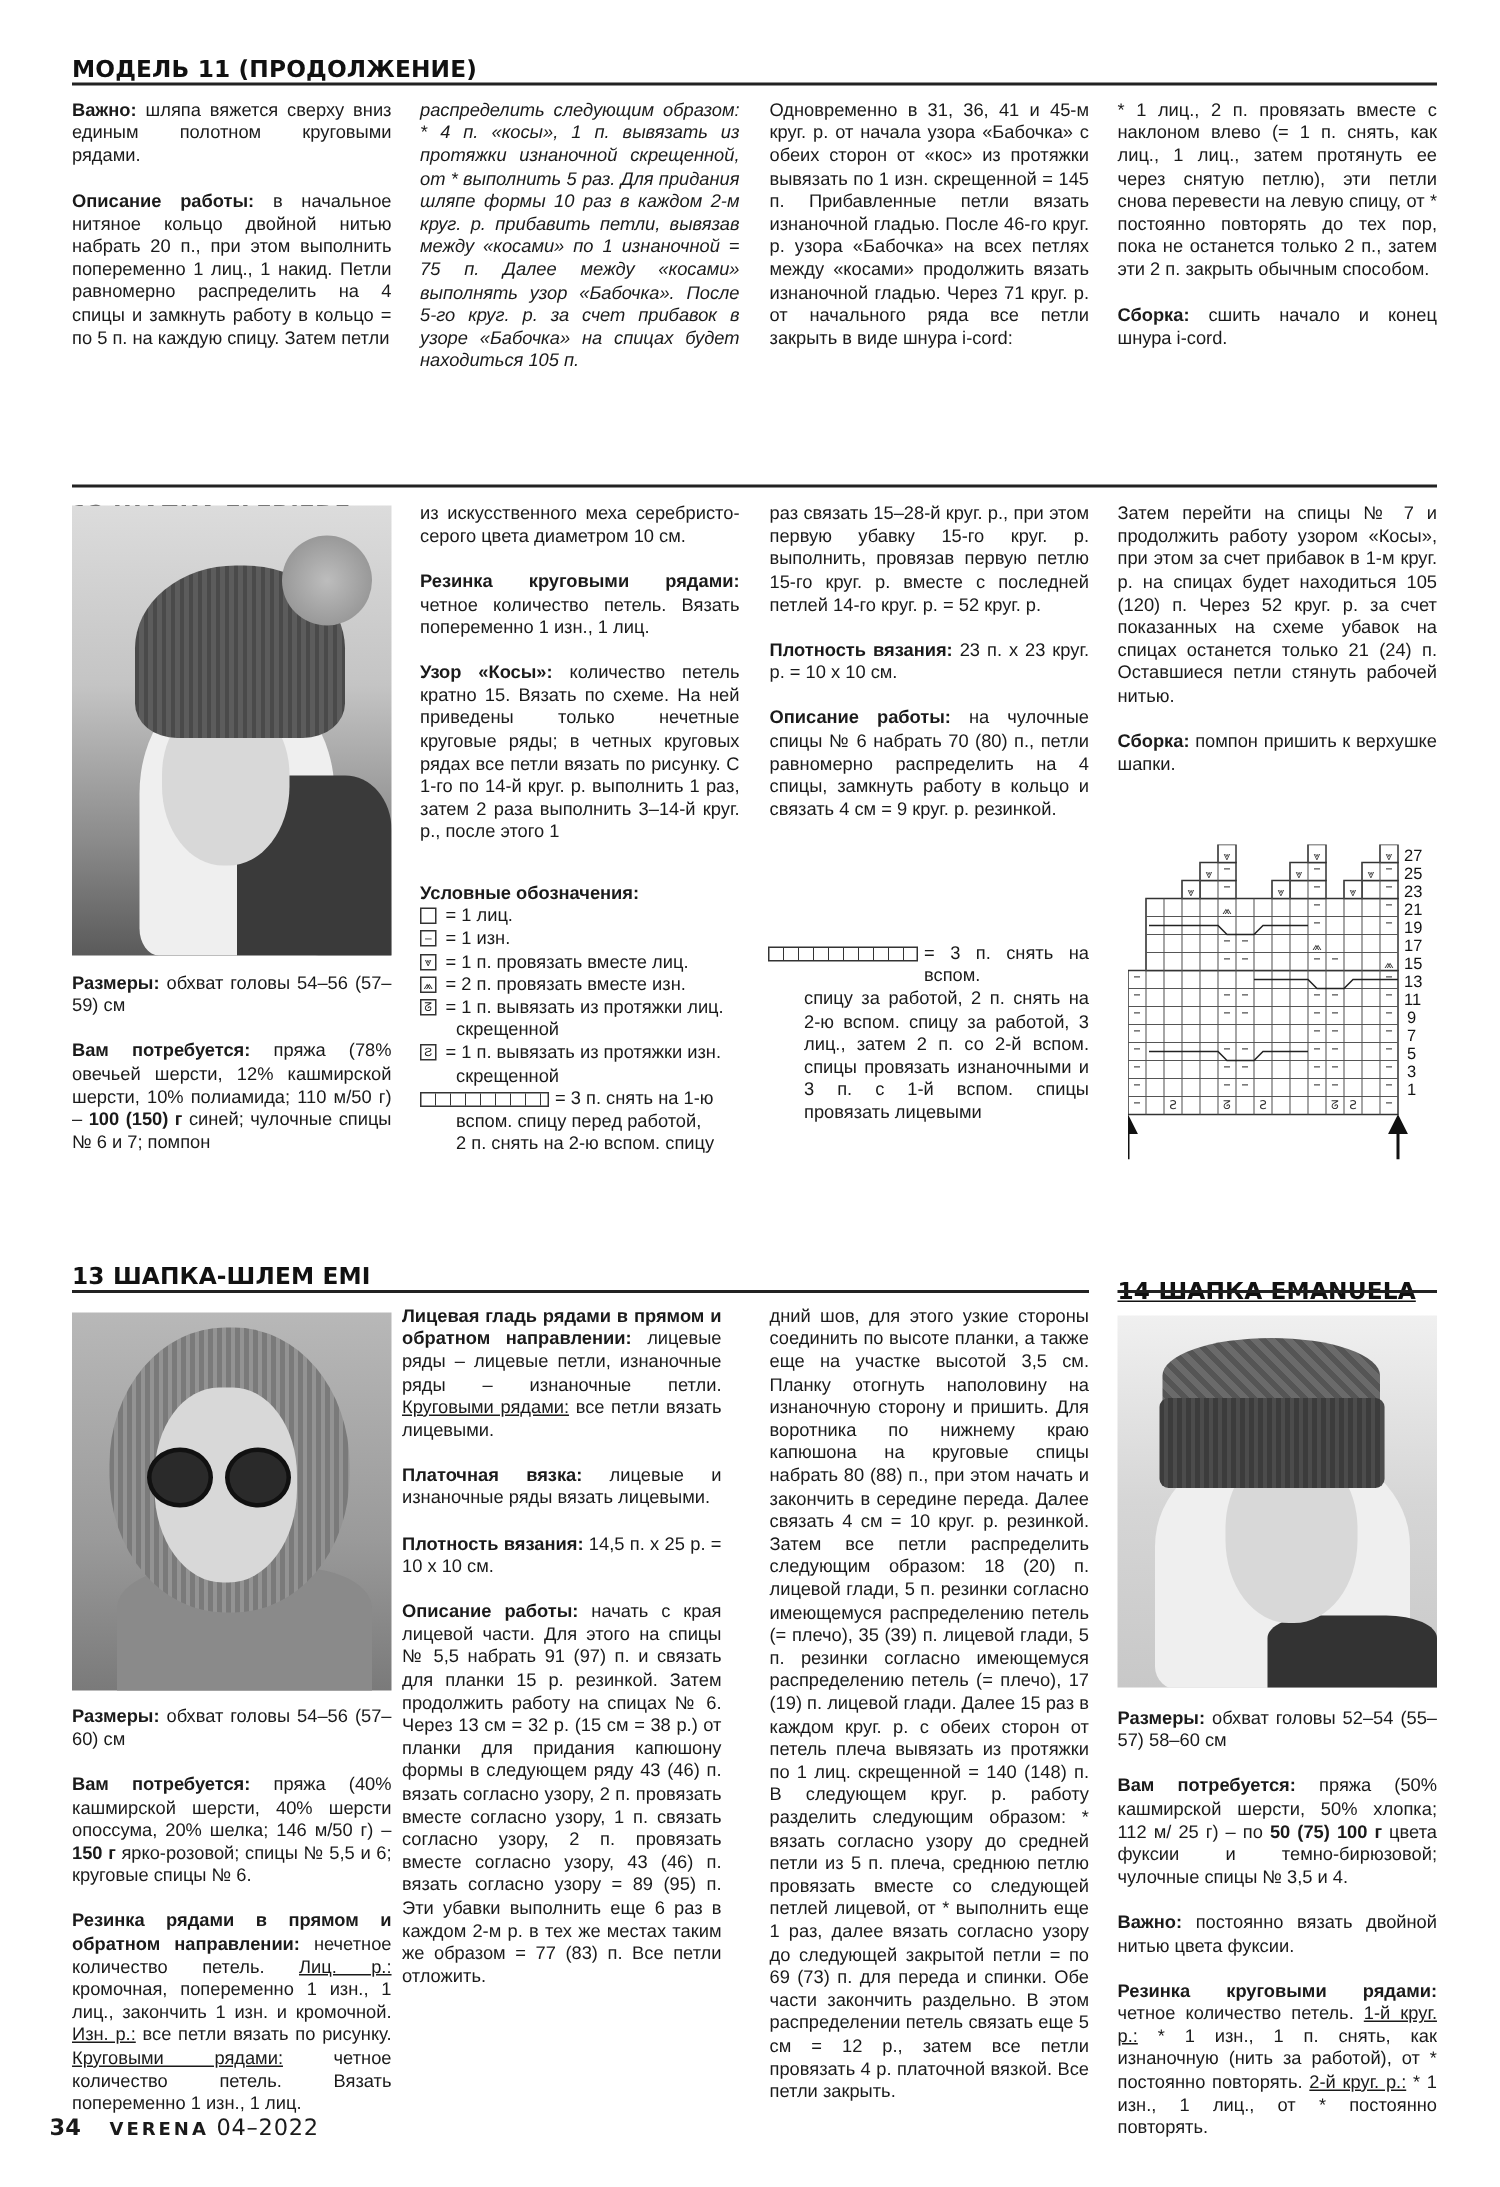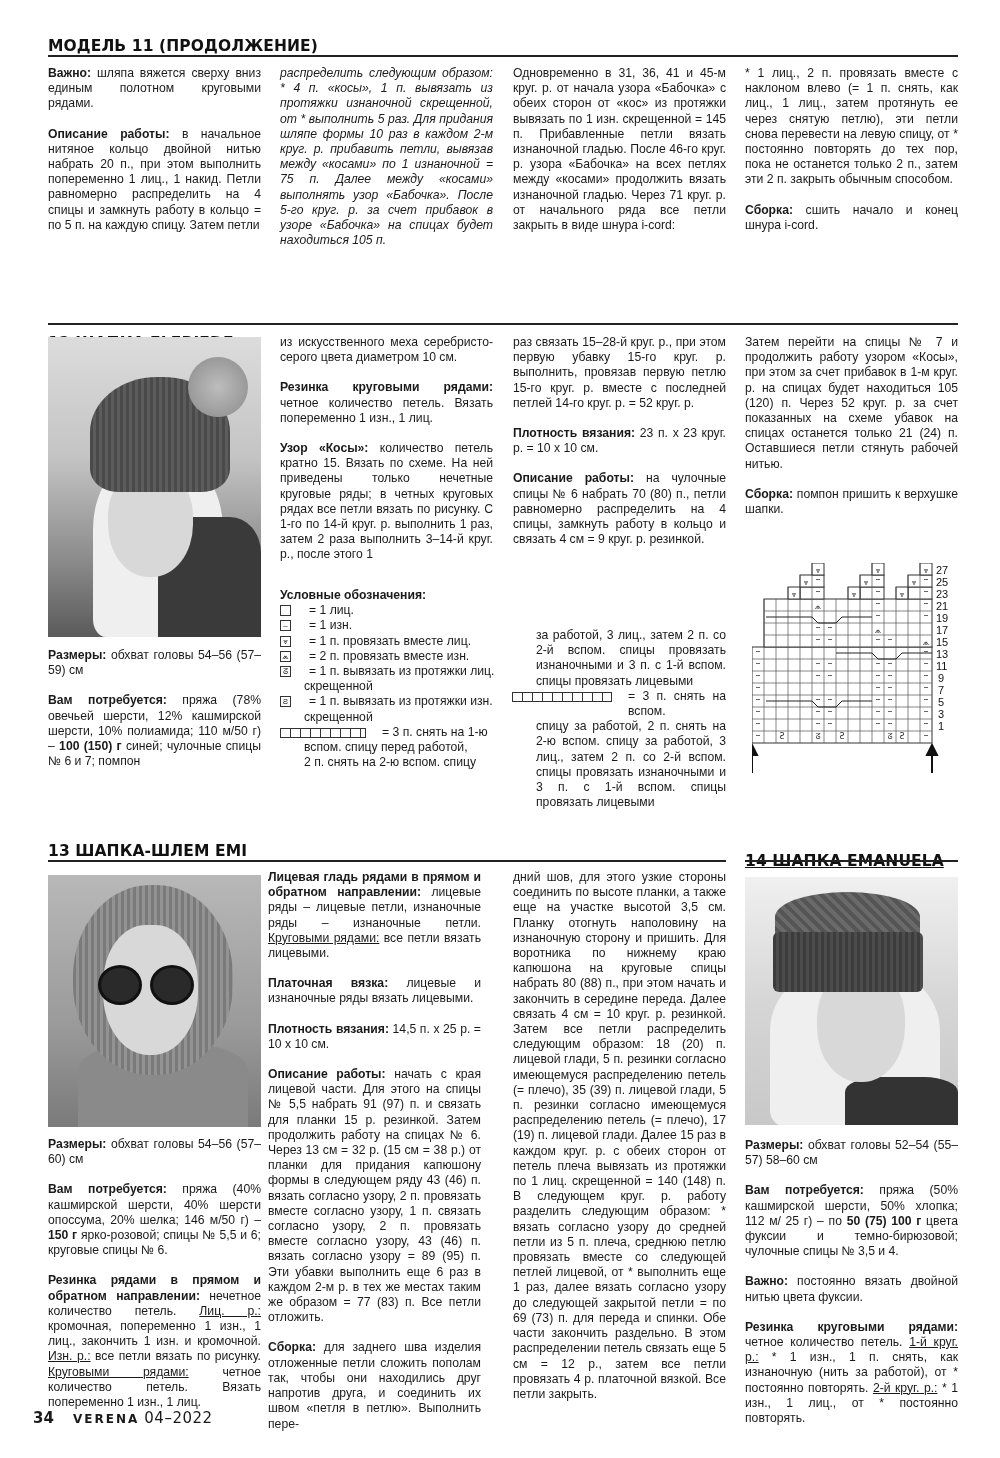--- a/index.html
+++ b/index.html
@@ -12,21 +12,21 @@
   .col b { font-weight: bold; }
   .u { text-decoration: underline; }
   .photo { position: absolute; background: linear-gradient(180deg, #dcdcdc 0%, #c4c4c4 40%, #8a8a8a 75%, #5a5a5a 100%); overflow: hidden; }
   .photo .hat { position: absolute; border-radius: 48% 48% 20% 20%; background: repeating-linear-gradient(90deg, #4a4a4a 0 3px, #5c5c5c 3px 6px); }
   .photo .face { position: absolute; border-radius: 45% 45% 48% 48%; background: #d8d8d8; }
   .photo .hair { position: absolute; background: #efefef; border-radius: 40% 40% 10% 10%; }
   .photo .pom { position: absolute; border-radius: 50%; background: radial-gradient(circle, #bdbdbd, #8a8a8a); }
   .photo .glass { position: absolute; border-radius: 50%; background: #2a2a2a; border: 3px solid #111; }
   .photo .body { position: absolute; background: #3a3a3a; border-radius: 30% 30% 0 0; }
   .legend { position: absolute; font-size: 12.2px; line-height: 15.2px; }
-  .legend .row { display: flex; gap: 16px; }
+  .legend .row { display: flex; gap: 4px; }
   .legend .sym { display: inline-block; width: 11px; height: 11px; border: 1px solid #333; margin-top: 2px; margin-right: 2px; font-size: 8px; line-height: 9px; text-align: center; flex-shrink: 0; }
   .legend .ind { padding-left: 24px; }
   .cable-sym { display: inline-block; width: 86px; height: 10px; border: 1px solid #333; margin-top: 3px; background: repeating-linear-gradient(90deg, #fff 0 9px, #333 9px 10px); flex-shrink: 0; }
   .chart { position: absolute; left: 752px; top: 563px; }
   .footer { position: absolute; left: 33px; top: 1408px; font-family: "DejaVu Sans", sans-serif; }
   .footer .pg { font-weight: bold; font-size: 15px; }
   .footer .mag { font-weight: bold; font-size: 12px; letter-spacing: 2px; margin-left: 14px; }
   .footer .iss { font-size: 15px; letter-spacing: 0.5px; }
 </style>
 </head>
@@ -112,21 +112,20 @@
     </div>
   <div class="ind">скрещенной</div>
   <div class="row">
       <span class="cable-sym"></span>
       <span>= 3 п. снять на 1-ю</span>
     </div>
   <div class="ind">вспом. спицу перед работой,</div>
   <div class="ind">2 п. снять на 2-ю вспом. спицу</div>
 </div>
 <div class="legend" style="left:536px;top:628px;width:190px;text-align:justify;">
-  <div>за работой, 3 лиц., затем 2 п. со 2-й вспом. спицы провязать изнаночными и 3 п. с 1-й вспом. спицы провязать лицевыми</div>
   <div class="row" style="margin-left:-24px;">
       <span class="cable-sym" style="width:100px;"></span>
       <span>= 3 п. снять на вспом.</span>
     </div>
   <div>спицу за работой, 2 п. снять на 2-ю вспом. спицу за работой, 3 лиц., затем 2 п. со 2-й вспом. спицы провязать изнаночными и 3 п. с 1-й вспом. спицы провязать лицевыми</div>
 </div>
 
 <div class="chart">
   <svg width="210" height="210" viewBox="0 0 210 210">
     <g stroke="#333" stroke-width="1" fill="#fff">
@@ -292,21 +291,20 @@
   <p><b>Размеры:</b><span> обхват головы 54–56 (57–60) см</span></p>
   <p><b>Вам потребуется:</b><span> пряжа (40% кашмирской шерсти, 40% шерсти опоссума, 20% шелка; 146 м/50 г) – </span><b>150 г</b><span> ярко-розовой; спицы № 5,5 и 6; круговые спицы № 6.</span></p>
   <p><b>Резинка рядами в прямом и обратном направлении:</b><span> нечетное количество петель. </span><span class="u">Лиц. р.:</span><span> кромочная, попеременно 1 изн., 1 лиц., закончить 1 изн. и кромочной. </span><span class="u">Изн. р.:</span><span> все петли вязать по рисунку. </span><span class="u">Круговыми рядами:</span><span> четное количество петель. Вязать попеременно 1 изн., 1 лиц.</span></p>
 </div>
 
 <div class="col" style="left:268px;top:870px;width:213px;">
   <p><b>Лицевая гладь рядами в прямом и обратном направлении:</b><span> лицевые ряды – лицевые петли, изнаночные ряды – изнаночные петли. </span><span class="u">Круговыми рядами:</span><span> все петли вязать лицевыми.</span></p>
   <p><b>Платочная вязка:</b><span> лицевые и изнаночные ряды вязать лицевыми.</span></p>
   <p><b>Плотность вязания:</b><span> 14,5 п. х 25 р. = 10 х 10 см.</span></p>
   <p><b>Описание работы:</b><span> начать с края лицевой части. Для этого на спицы № 5,5 набрать 91 (97) п. и связать для планки 15 р. резинкой. Затем продолжить работу на спицах № 6. Через 13 см = 32 р. (15 см = 38 р.) от планки для придания капюшону формы в следующем ряду 43 (46) п. вязать согласно узору, 2 п. провязать вместе согласно узору, 1 п. связать согласно узору, 2 п. провязать вместе согласно узору, 43 (46) п. вязать согласно узору = 89 (95) п. Эти убавки выполнить еще 6 раз в каждом 2-м р. в тех же местах таким же образом = 77 (83) п. Все петли отложить.</span></p>
-  <p><b>Сборка:</b><span> для заднего шва изделия отложенные петли сложить пополам так, чтобы они находились друг напротив друга, и соединить их швом «петля в петлю». Выполнить пере-</span></p>
 </div>
 
 <div class="col" style="left:513px;top:870px;width:213px;">
   <p>дний шов, для этого узкие стороны соединить по высоте планки, а также еще на участке высотой 3,5 см. Планку отогнуть наполовину на изнаночную сторону и пришить. Для воротника по нижнему краю капюшона на круговые спицы набрать 80 (88) п., при этом начать и закончить в середине переда. Далее связать 4 см = 10 круг. р. резинкой. Затем все петли распределить следующим образом: 18 (20) п. лицевой глади, 5 п. резинки согласно имеющемуся распределению петель (= плечо), 35 (39) п. лицевой глади, 5 п. резинки согласно имеющемуся распределению петель (= плечо), 17 (19) п. лицевой глади. Далее 15 раз в каждом круг. р. с обеих сторон от петель плеча вывязать из протяжки по 1 лиц. скрещенной = 140 (148) п. В следующем круг. р. работу разделить следующим образом: * вязать согласно узору до средней петли из 5 п. плеча, среднюю петлю провязать вместе со следующей петлей лицевой, от * выполнить еще 1 раз, далее вязать согласно узору до следующей закрытой петли = по 69 (73) п. для переда и спинки. Обе части закончить раздельно. В этом распределении петель связать еще 5 см = 12 р., затем все петли провязать 4 р. платочной вязкой. Все петли закрыть.</p>
 </div>
 
 <div class="abs sec-title" style="left:745px;top:852px;text-decoration:underline;">14 ШАПКА EMANUELA</div>
 <div class="abs rule" style="left:745px;top:860px;width:213px;"></div>
 
 <div class="photo" style="left:745px;top:877px;width:213px;height:248px;background:linear-gradient(180deg,#f0f0f0 0%,#d6d6d6 50%,#c8c8c8 100%);" title="Девушка в вязаной шапке с широким отворотом">

